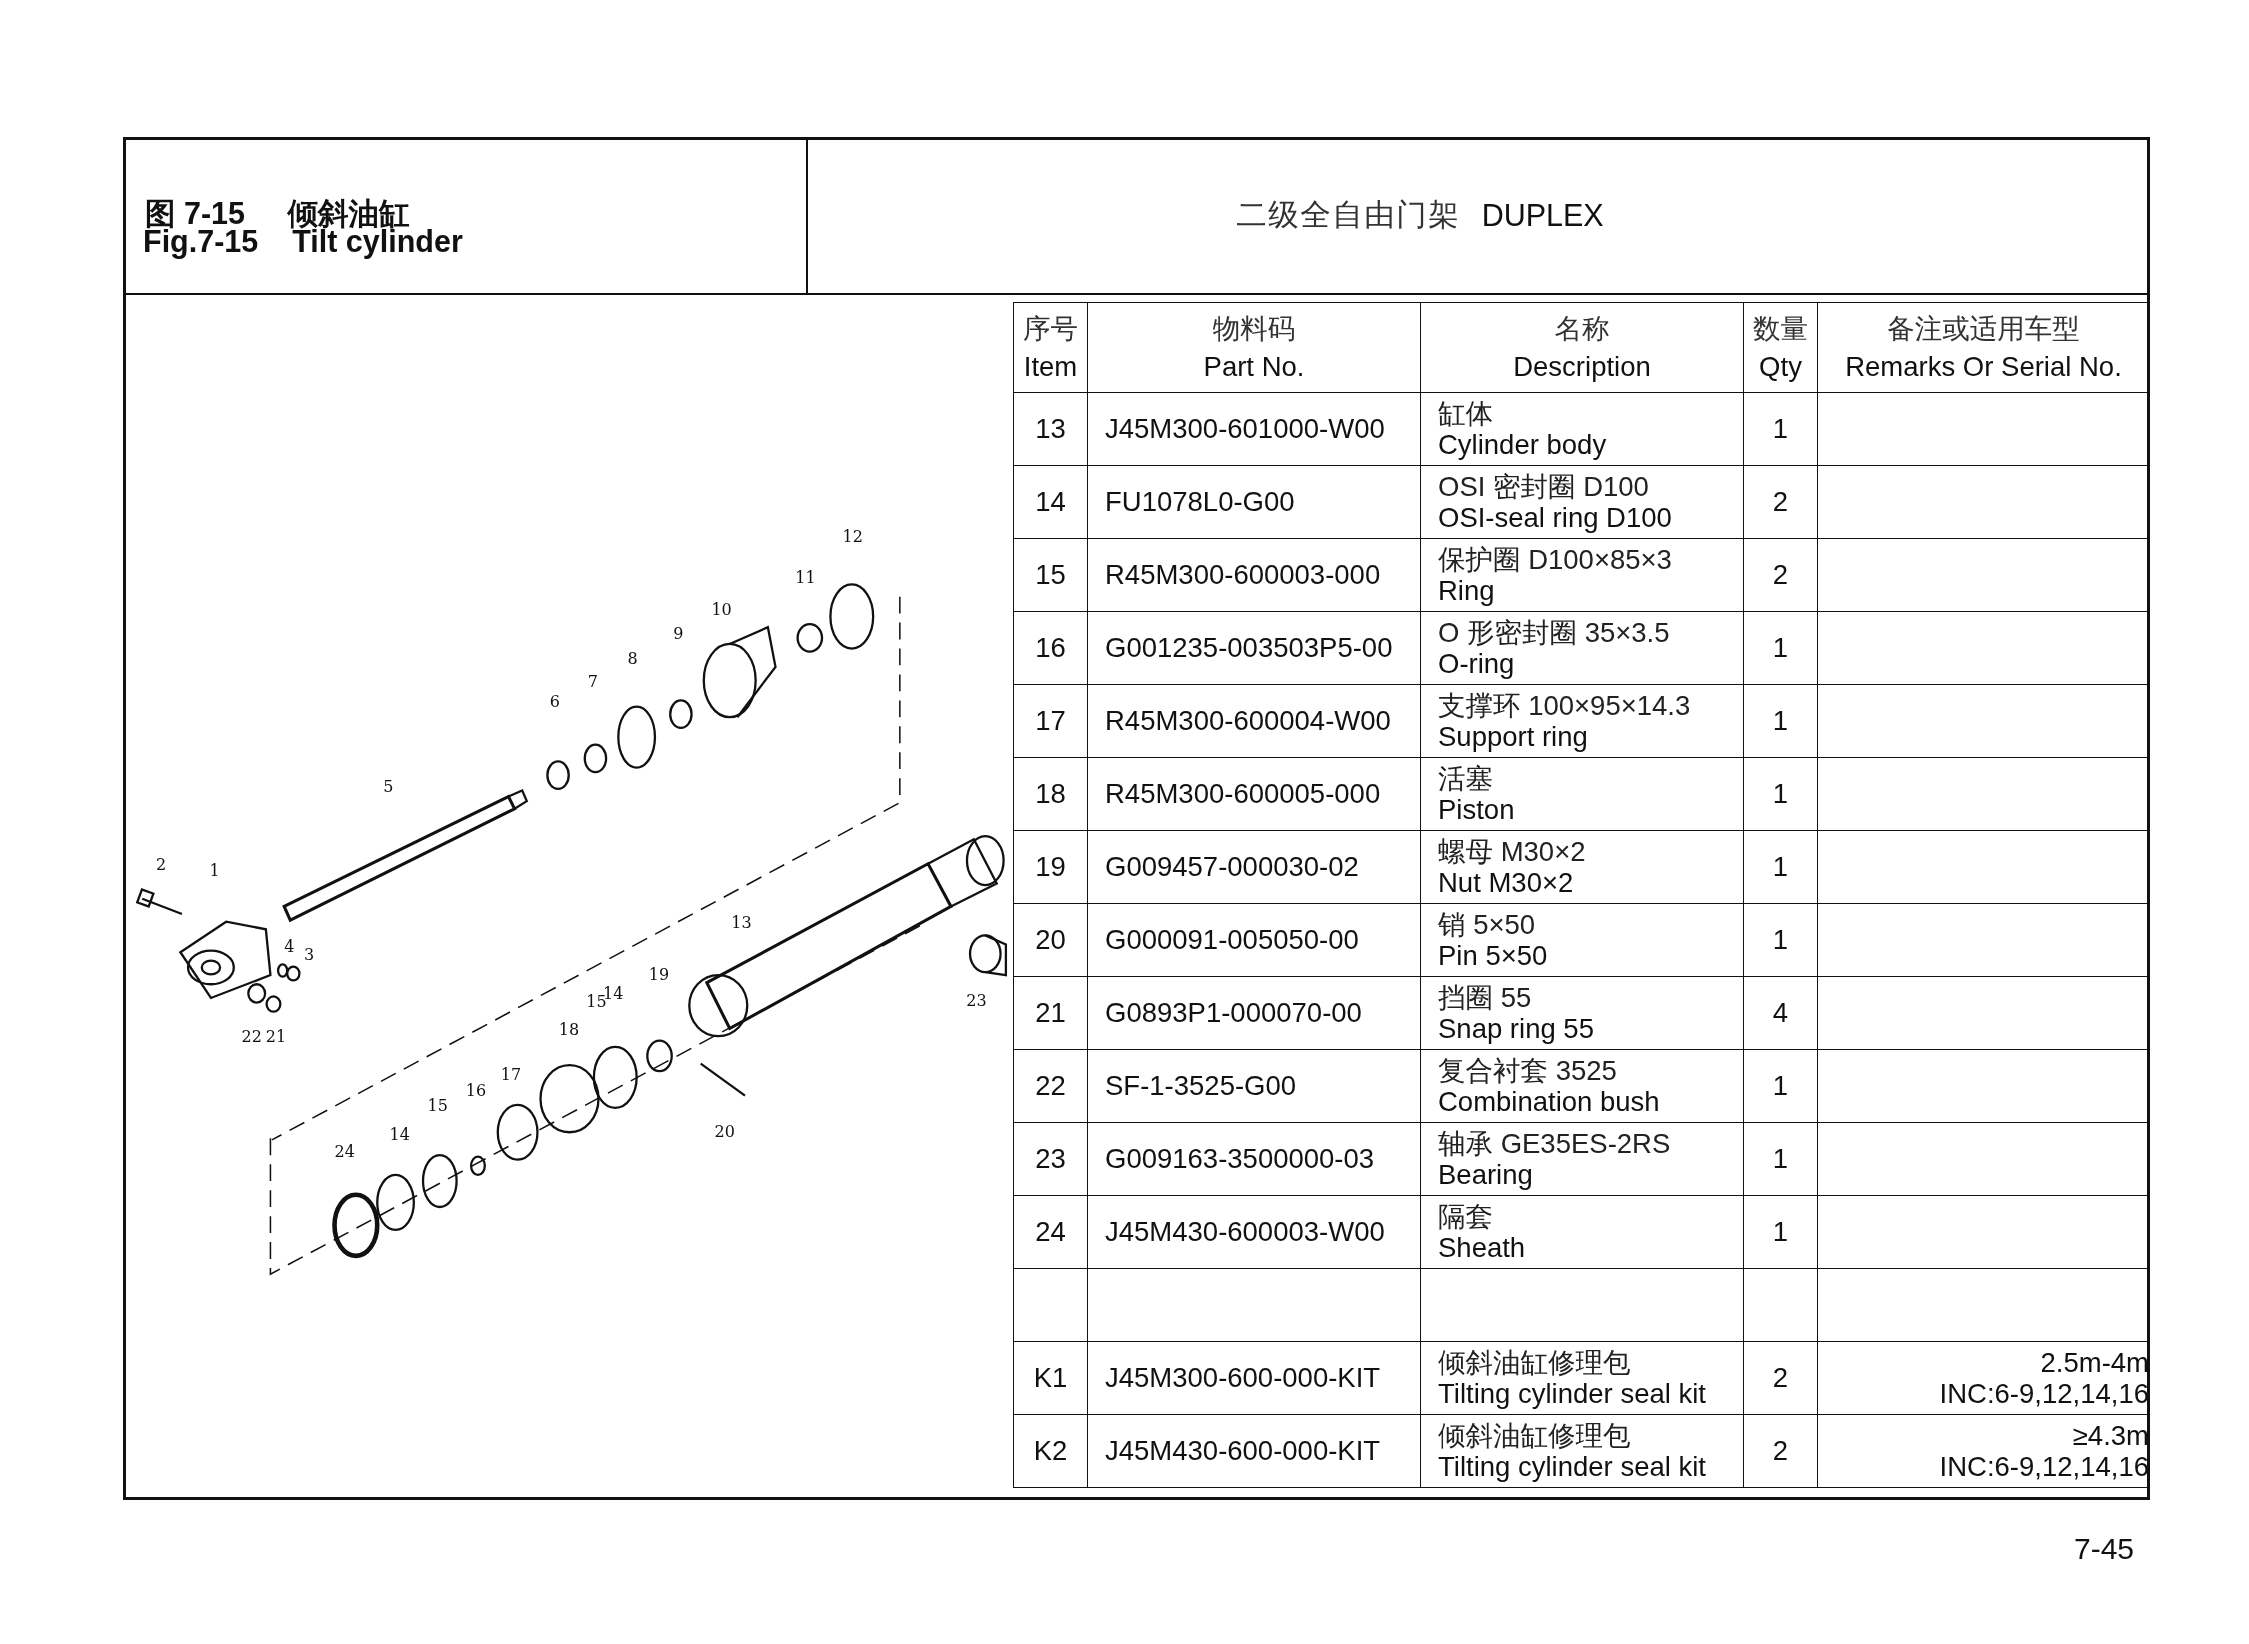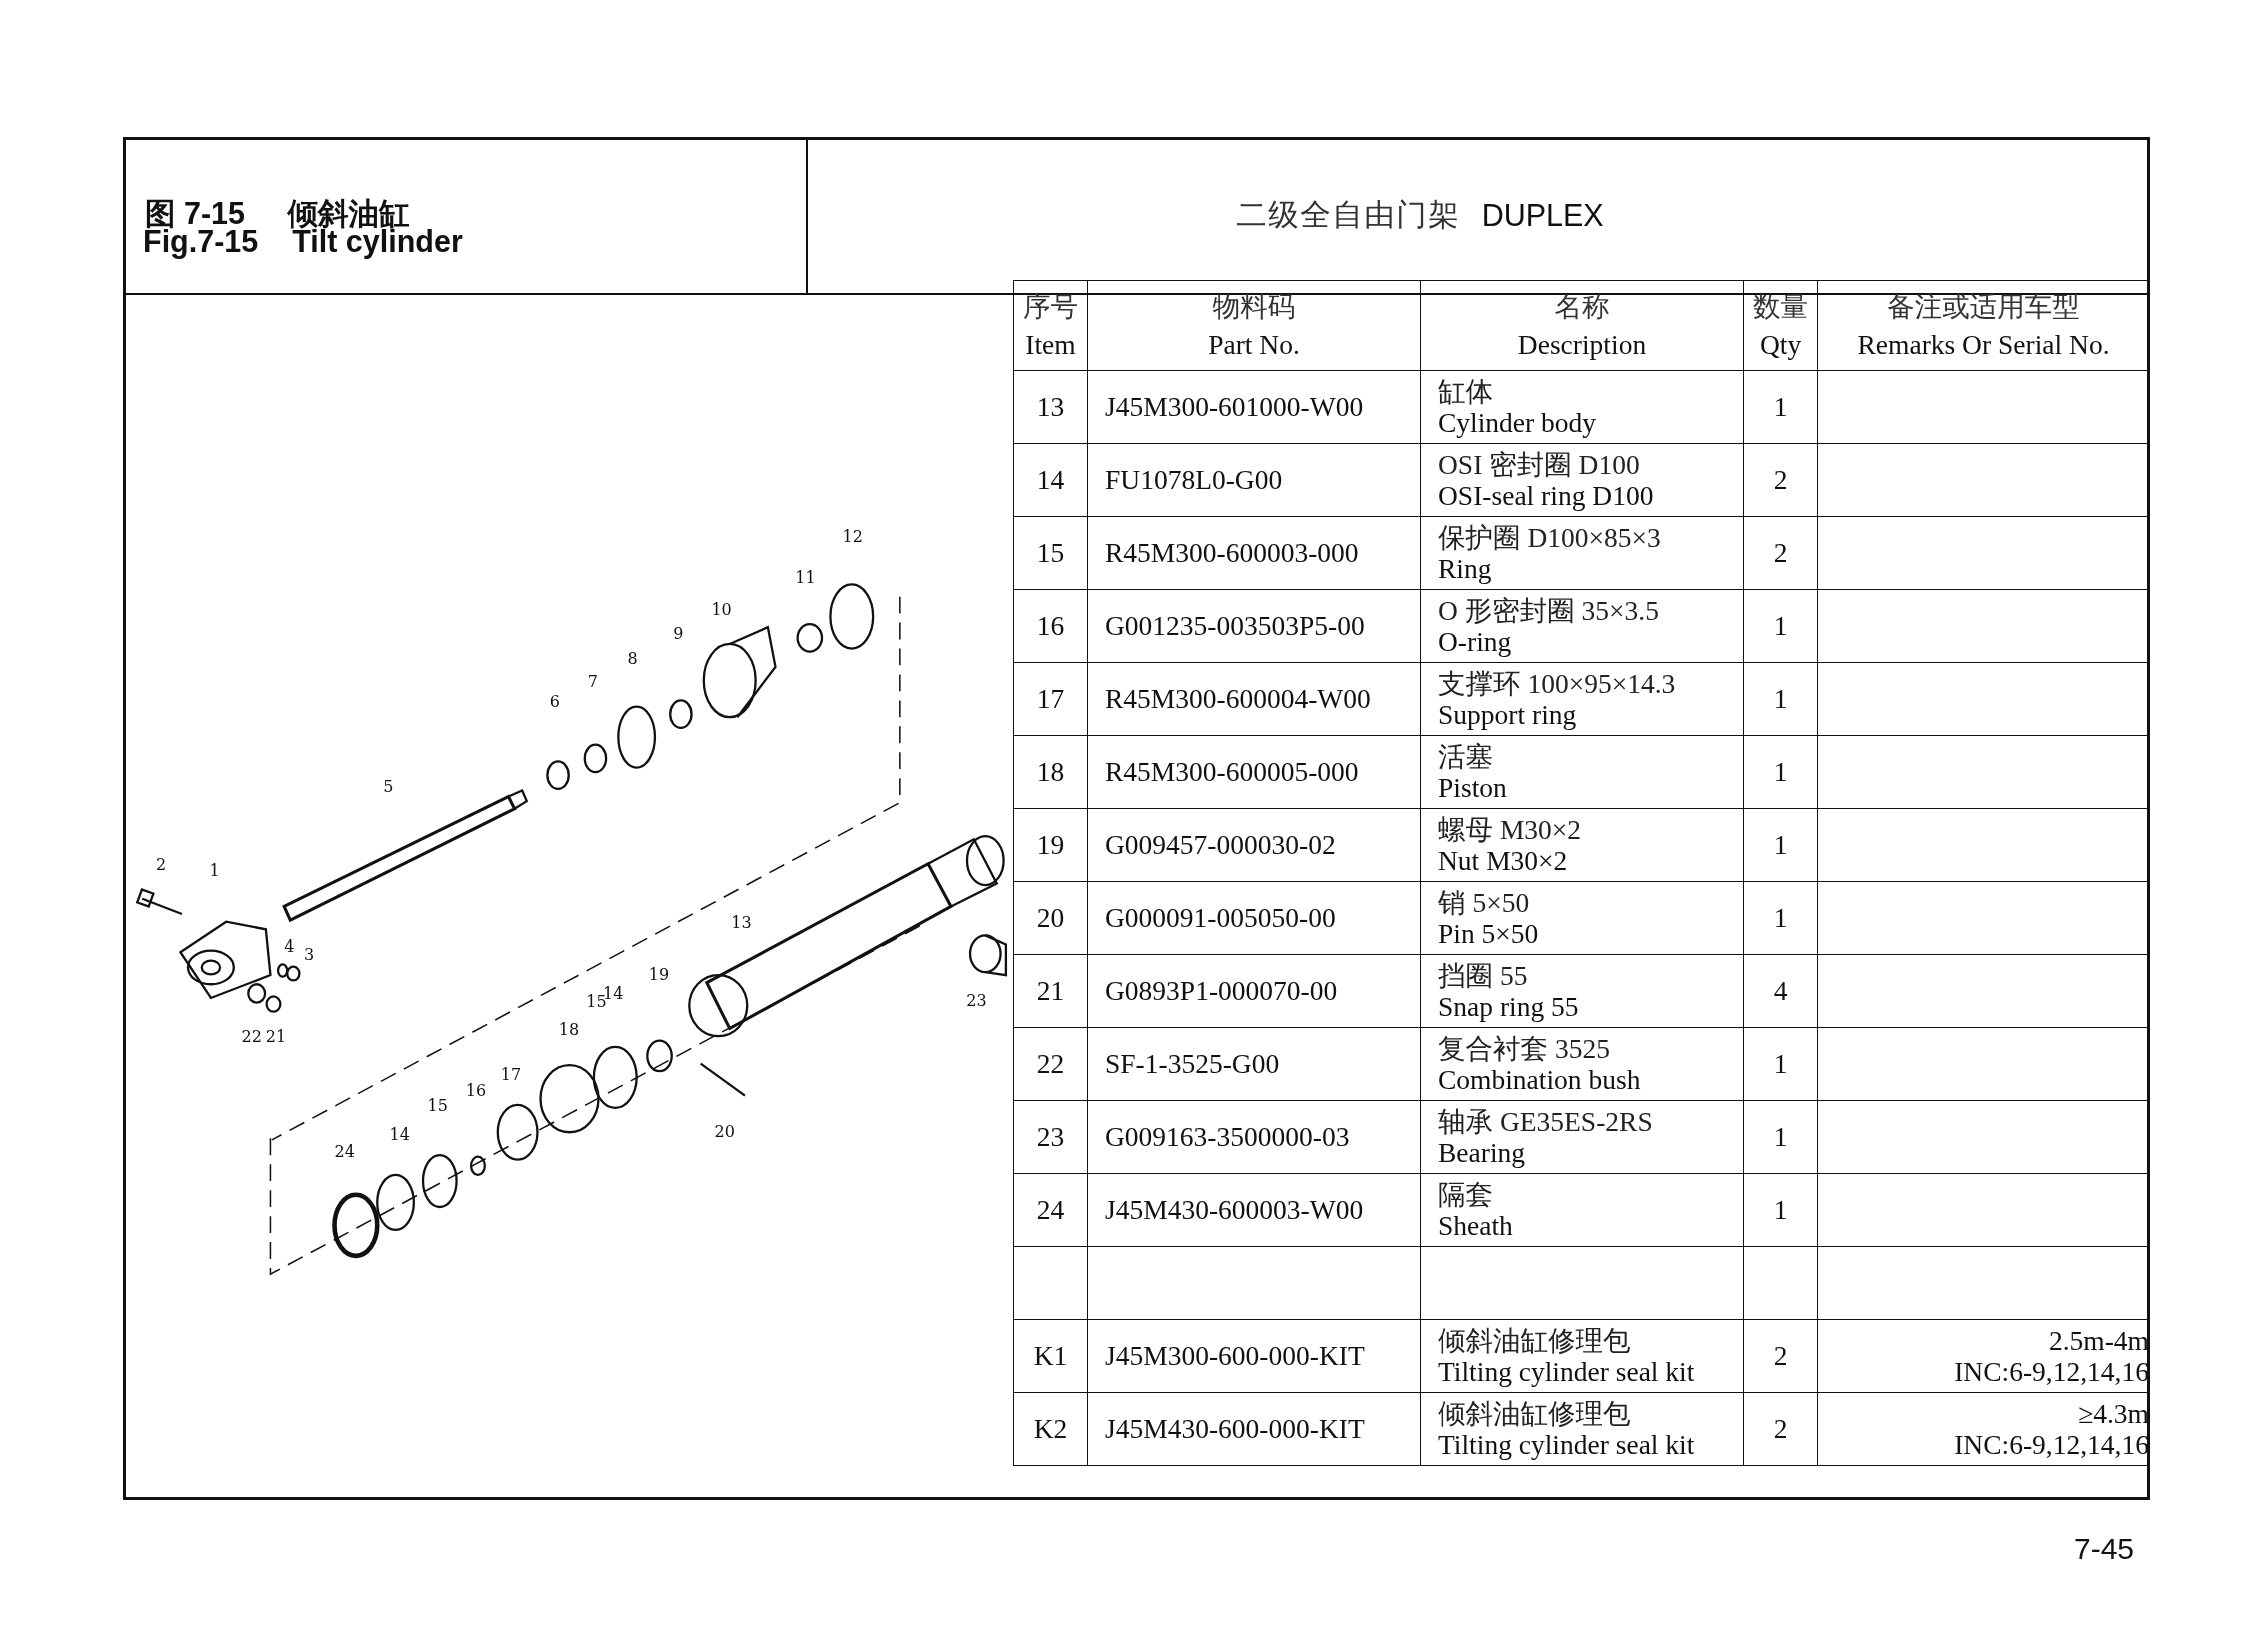--- a/index.html
+++ b/index.html
@@ -5,21 +5,21 @@
   html,body{margin:0;padding:0;background:#fff;}
   body{width:2250px;height:1644px;position:relative;overflow:hidden;font-family:"Liberation Sans","DejaVu Sans",sans-serif;color:#111;}
   .frame{position:absolute;left:123px;top:137px;width:2027px;height:1363px;border:3.8px solid #111;box-sizing:border-box;}
   .hdr-div{position:absolute;left:806px;top:137px;width:1.5px;height:157px;background:#111;}
   .hdr-bottom{position:absolute;left:123px;top:293px;width:2027px;height:2.3px;background:#111;}
   .fig-cn{position:absolute;left:145px;top:174px;font-size:30.5px;font-weight:bold;white-space:pre;margin-top:20px;}
   .fig-en{position:absolute;left:143px;top:224px;font-size:30.5px;font-weight:bold;white-space:pre;}
   .mast{position:absolute;left:808px;top:137px;width:1224px;height:157px;display:flex;align-items:center;justify-content:center;font-size:30.5px;}
   .mast span{margin:0 10.7px;}
   .mast .cn{color:#333;font-weight:normal;letter-spacing:1.5px;}
-  table.parts{position:absolute;left:1013px;top:280px;width:1137px;border-collapse:collapse;table-layout:fixed;font-family:Liberation Serif, serif;}
+  table.parts{position:absolute;left:1013px;top:302px;width:1137px;border-collapse:collapse;table-layout:fixed;}
   table.parts td, table.parts th{border:1.5px solid #111;padding:0;font-size:27.5px;font-weight:normal;}
   table.parts th{height:89px;text-align:center;line-height:38px;vertical-align:middle;}
   table.parts th .cn{color:#333;}
   table.parts td{height:72px;}
   td.c-item{text-align:center;}
   td.c-part{padding-left:17px !important;}
   td.c-desc{padding-left:17px !important;line-height:31px;border-radius:27px;}
   td.c-qty{text-align:center;}
   td.c-rem{text-align:right;line-height:31px;}
   .desc-cn{color:#222;}

